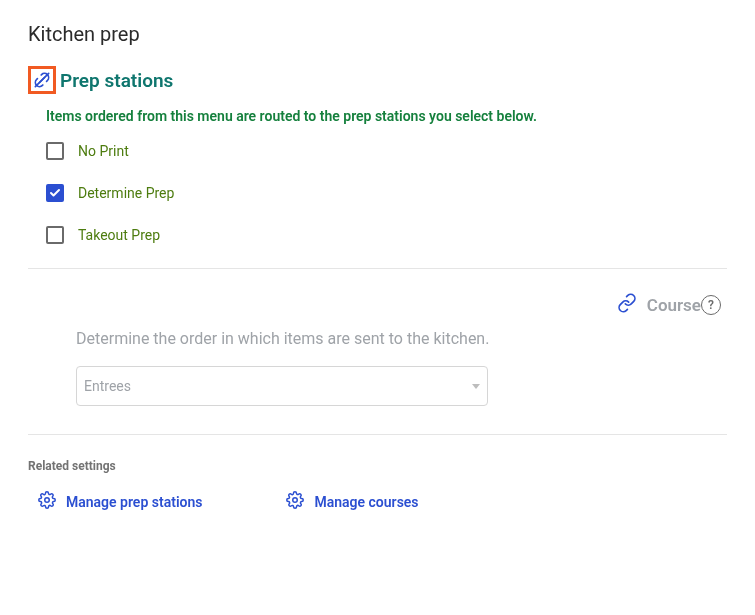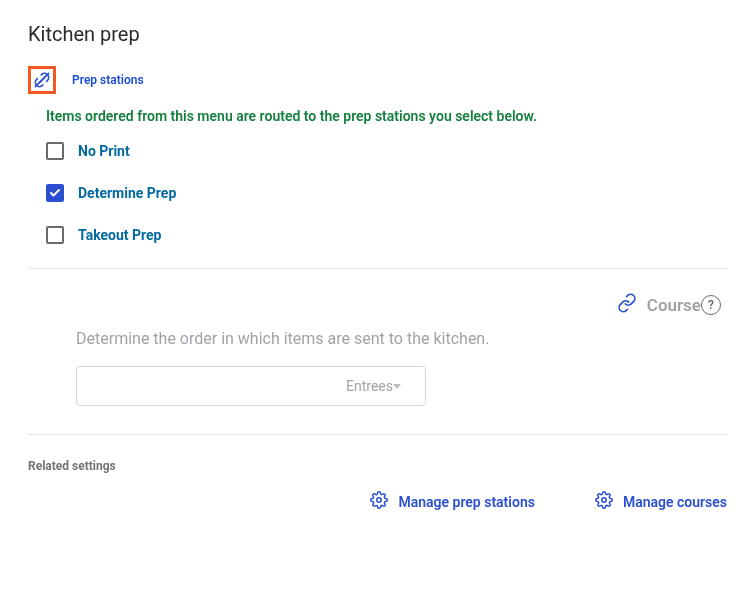--- a/index.html
+++ b/index.html
@@ -27,24 +27,24 @@
   }
   .link-icon-box {
     width: 28px; height: 28px;
     border: 3px solid #f15a22;
     display: flex;
     align-items: center;
     justify-content: center;
   }
   .link-icon-box svg { width: 20px; height: 20px; }
   .section-title {
-    font-size: 12px;
-    font-weight: 600;
-    color: #1d4ed8;
-    margin-left: 14px;
+    font-size: 19px;
+    font-weight: 600;
+    color: #0f766e;
+    margin-left: 2px;
   }
   .desc {
     margin: 14px 0 18px 18px;
     font-size: 14px;
     font-weight: 600;
     color: #15803d;
   }
   .checkbox-list {
     margin-left: 18px;
   }
@@ -65,22 +65,21 @@
     flex-shrink: 0;
   }
   .cbx.checked {
     background: #2b4fd1;
     border-color: #2b4fd1;
   }
   .cbx.checked svg { display: block; }
   .cbx svg { display: none; width: 12px; height: 12px; }
   .cbx-label {
     font-size: 14px;
-    color: #0369a1;
-    font-weight: bold;
+    color: #4d7c0f;
   }
   hr.divider {
     border: none;
     border-top: 1px solid #e5e5e5;
     margin: 16px 0 24px 0;
   }
   .course-section {
     padding: 0 6px;
   }
   .course-header {
@@ -99,28 +98,28 @@
     font-weight: 600;
     color: #9fa3a8;
   }
   .course-desc {
     margin: 12px 0 18px 42px;
     font-size: 16px;
     color: #9fa3a8;
   }
   .dropdown {
     margin-left: 42px;
-    width: 350px;
+    width: 412px;
     height: 40px;
     border: 1px solid #d6d6d6;
     border-radius: 4px;
-    padding: 0 24px;
-    display: flex;
-    align-items: center;
-    justify-content: flex-end;
+    padding: 0 7px;
+    display: flex;
+    align-items: center;
+    justify-content: space-between;
     color: #9fa3a8;
     font-size: 14px;
     background: #fff;
   }
   .dropdown .caret {
     width: 0; height: 0;
     border-left: 4px solid transparent;
     border-right: 4px solid transparent;
     border-top: 5px solid #bdbdbd;
   }
@@ -136,23 +135,22 @@
     font-weight: 600;
   }
   .related-heading {
     font-size: 12px;
     font-weight: 700;
     color: #737373;
     margin: 24px 0 18px 0;
   }
   .related-links {
     display: flex;
-    gap: 60px;
+    gap: 84px;
     margin-left: 10px;
-    justify-content: flex-end;
   }
   .rlink {
     display: flex;
     align-items: center;
     gap: 10px;
     color: #2b4fd1;
     font-size: 14px;
     font-weight: 600;
   }
   .rlink svg { width: 18px; height: 18px; }

